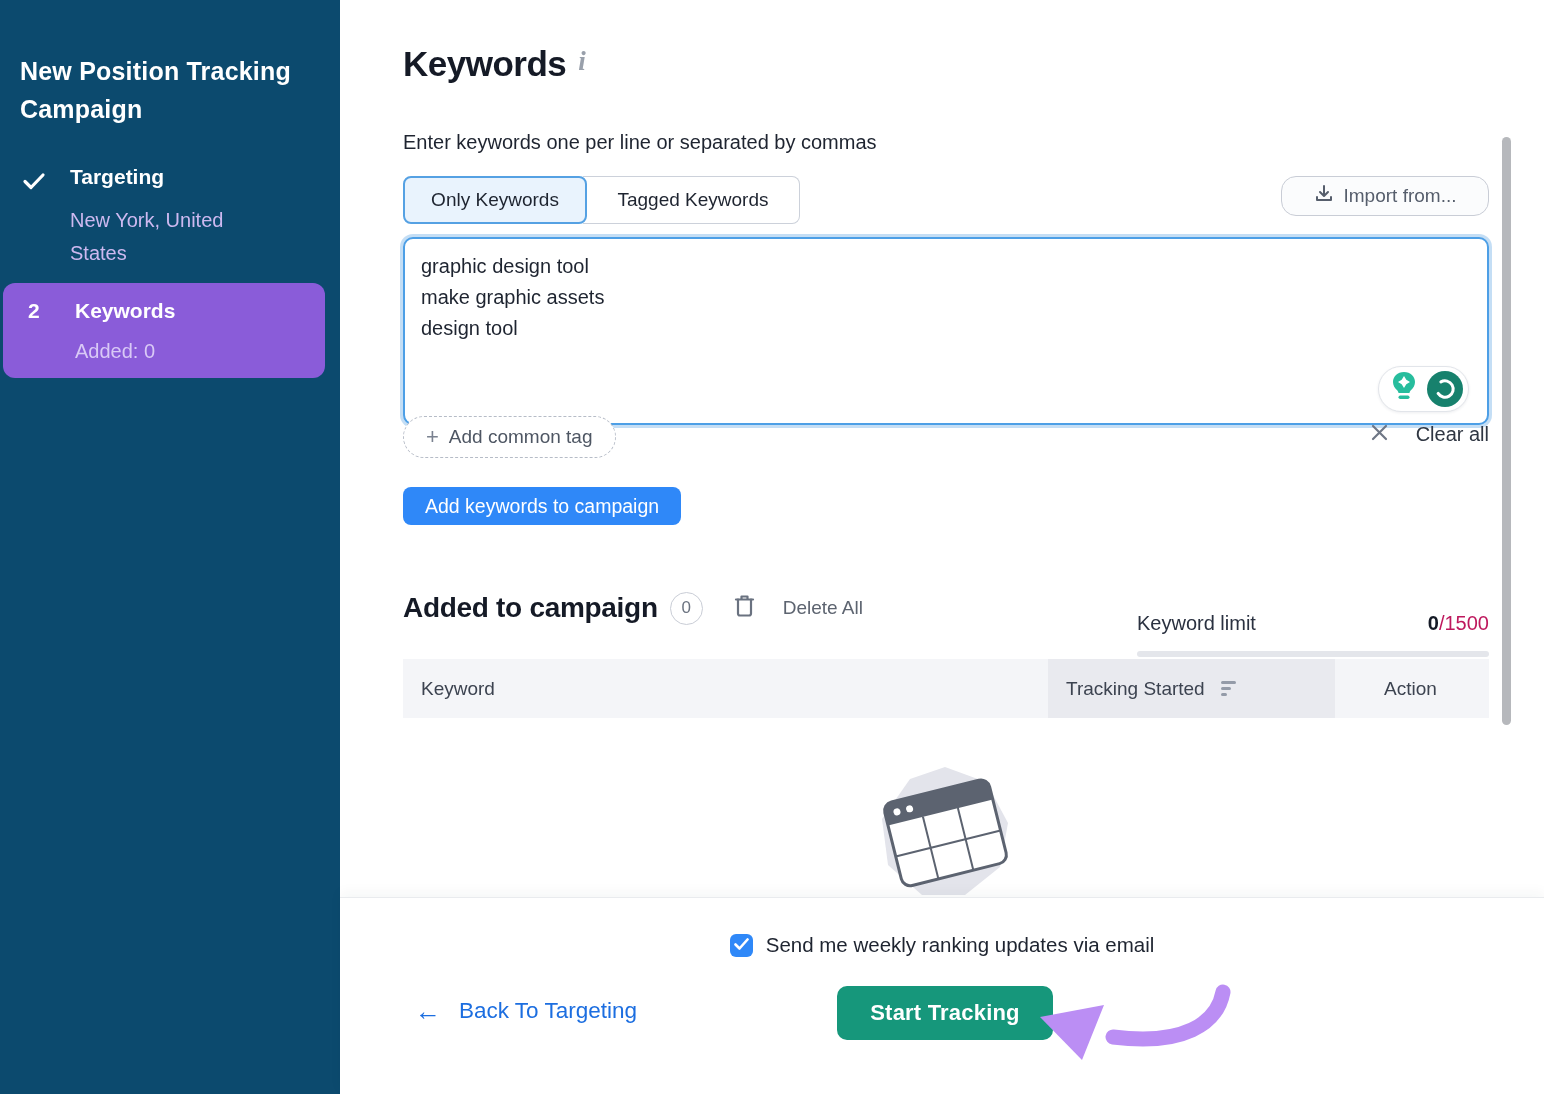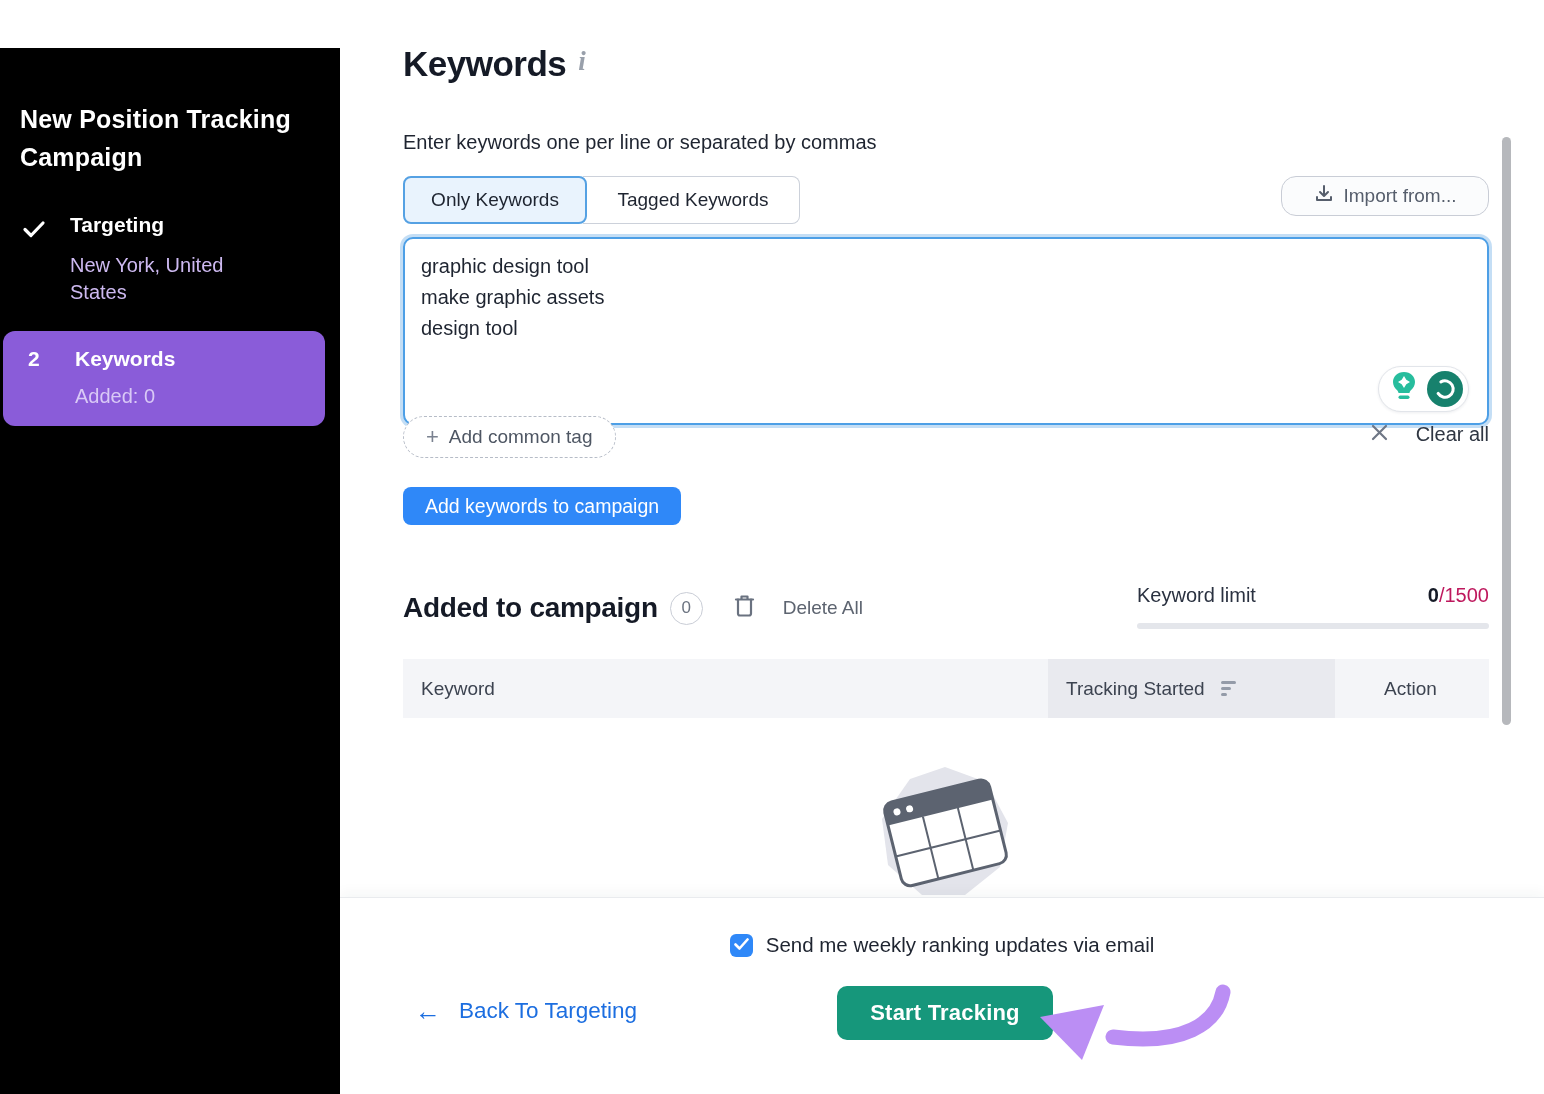--- a/index.html
+++ b/index.html
@@ -8,40 +8,39 @@
     position: relative;
     font-family: "Liberation Sans", sans-serif;
     background: #ffffff;
     overflow: hidden;
     color: #1e2430;
   }
 
   
   .sidebar {
     position: absolute; left: 0; top: 0; bottom: 0; width: 356px;
-    background: #000000;
-    margin-top: 48px;
+    background: #0c4a6e;
   }
   .sidebar-title {
     position: absolute; left: 20px; top: 52px; width: 300px;
     color: #ffffff; font-size: 25px; font-weight: bold; line-height: 38px;
     letter-spacing: 0.2px;
   }
   .step { position: absolute; left: 0; width: 100%; }
   .step-targeting { top: 165px; }
   .step-check {
     position: absolute; left: 22px; top: 4px; width: 24px; height: 24px;
   }
   .step-label {
     position: absolute; left: 70px; top: 0;
     color: #ffffff; font-size: 21px; font-weight: bold;
   }
   .step-sublabel {
     position: absolute; left: 70px; top: 39px; width: 200px;
-    color: #cdb9f0; font-size: 20px; line-height: 27px;
+    color: #cdb9f0; font-size: 20px; line-height: 33px;
   }
   .step-keywords {
     top: 283px; left: 3px; width: 322px; height: 95px;
     background: #8a5cd9; border-radius: 12px;
   }
   .step-number {
     position: absolute; left: 25px; top: 16px;
     color: #ffffff; font-size: 21px; font-weight: bold;
   }
   .step-keywords .step-label { left: 72px; top: 16px; }
@@ -134,21 +133,21 @@
     margin-left: 12px; width: 33px; height: 33px; border-radius: 50%;
     border: 1.5px solid #c9cdd6; color: #6b7380; font-size: 17px;
     display: flex; align-items: center; justify-content: center;
   }
   .delete-all-btn {
     margin-left: 31px; display: flex; align-items: center; gap: 28px;
     background: none; border: none; cursor: pointer;
     font-size: 19px; color: #5d6470;
   }
 
-  .limit-block { position: absolute; right: 55px; top: 584px; width: 352px; }
+  .limit-block { position: absolute; right: 55px; top: 612px; width: 352px; }
   .limit-row { display: flex; justify-content: space-between; font-size: 20px; }
   .limit-label { color: #2a3140; }
   .limit-used { font-weight: bold; color: #151a26; }
   .limit-total { color: #be185d; }
   .limit-bar { margin-top: 16px; height: 6px; border-radius: 3px; background: #e4e6eb; }
 
   .kw-table-head {
     position: absolute; left: 63px; right: 55px; top: 659px; height: 59px;
     display: flex; background: #f4f5f8; font-size: 19px; color: #3c4350;
   }

